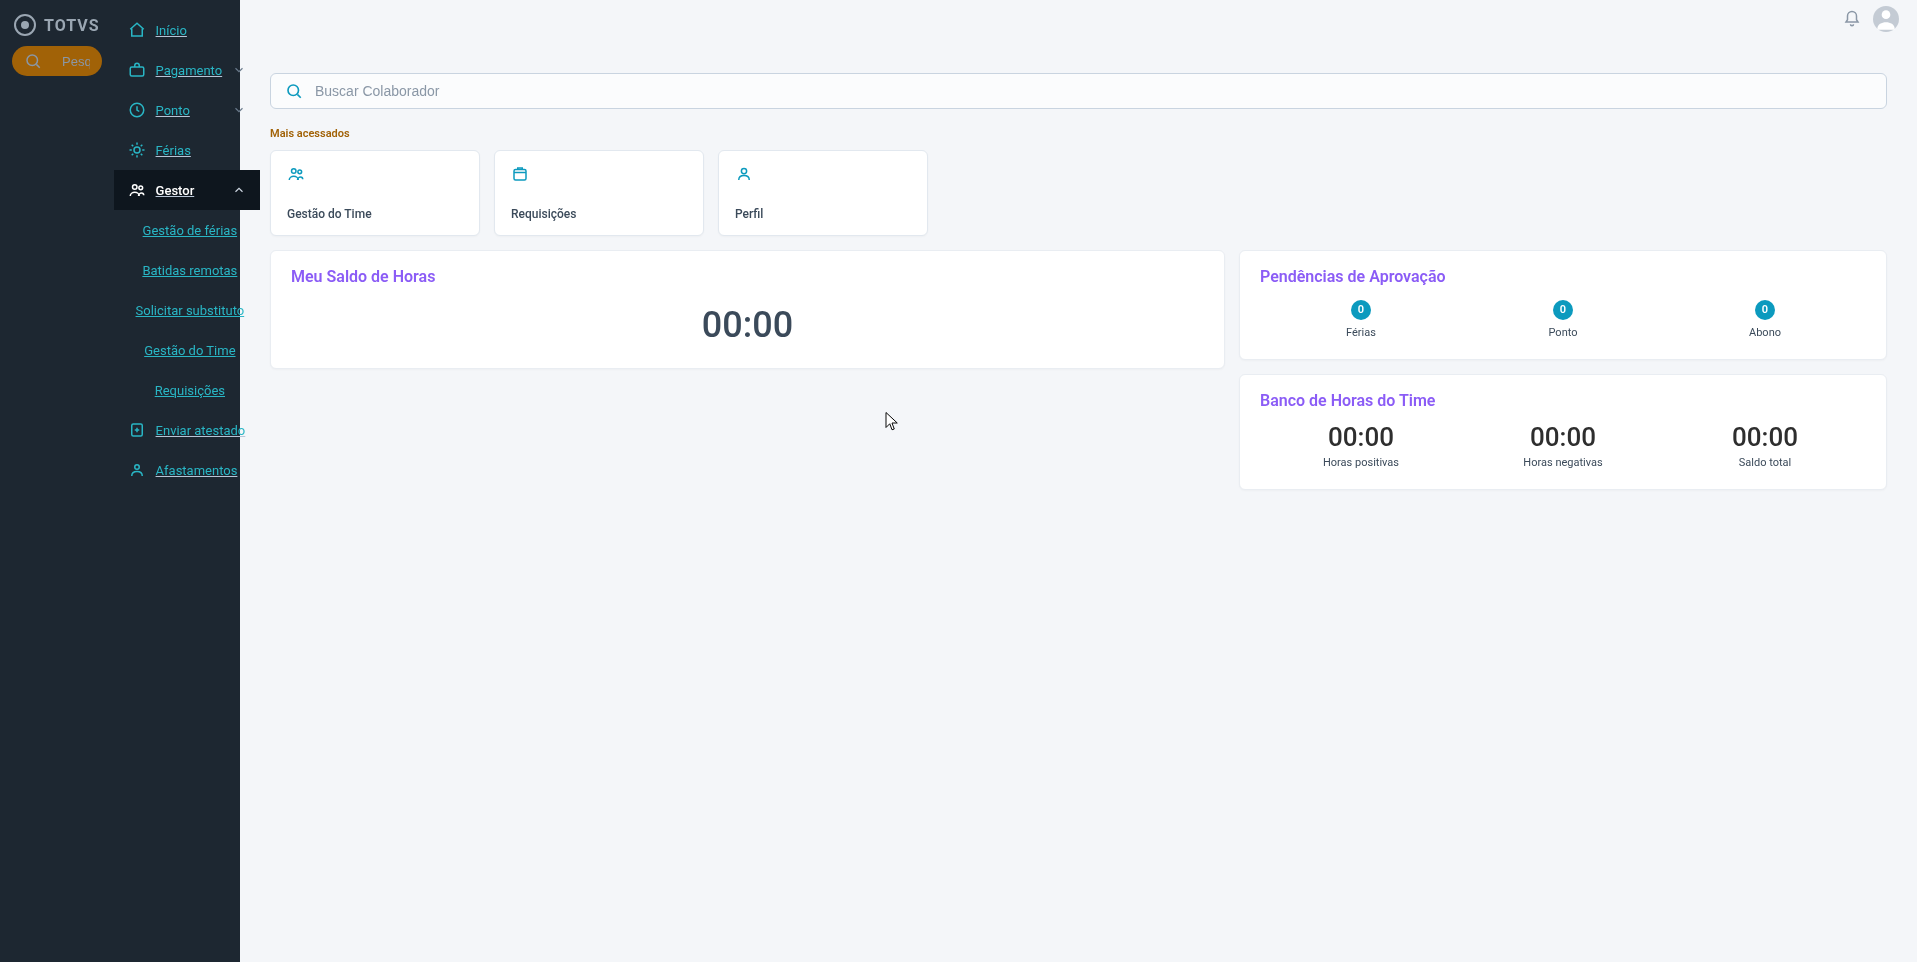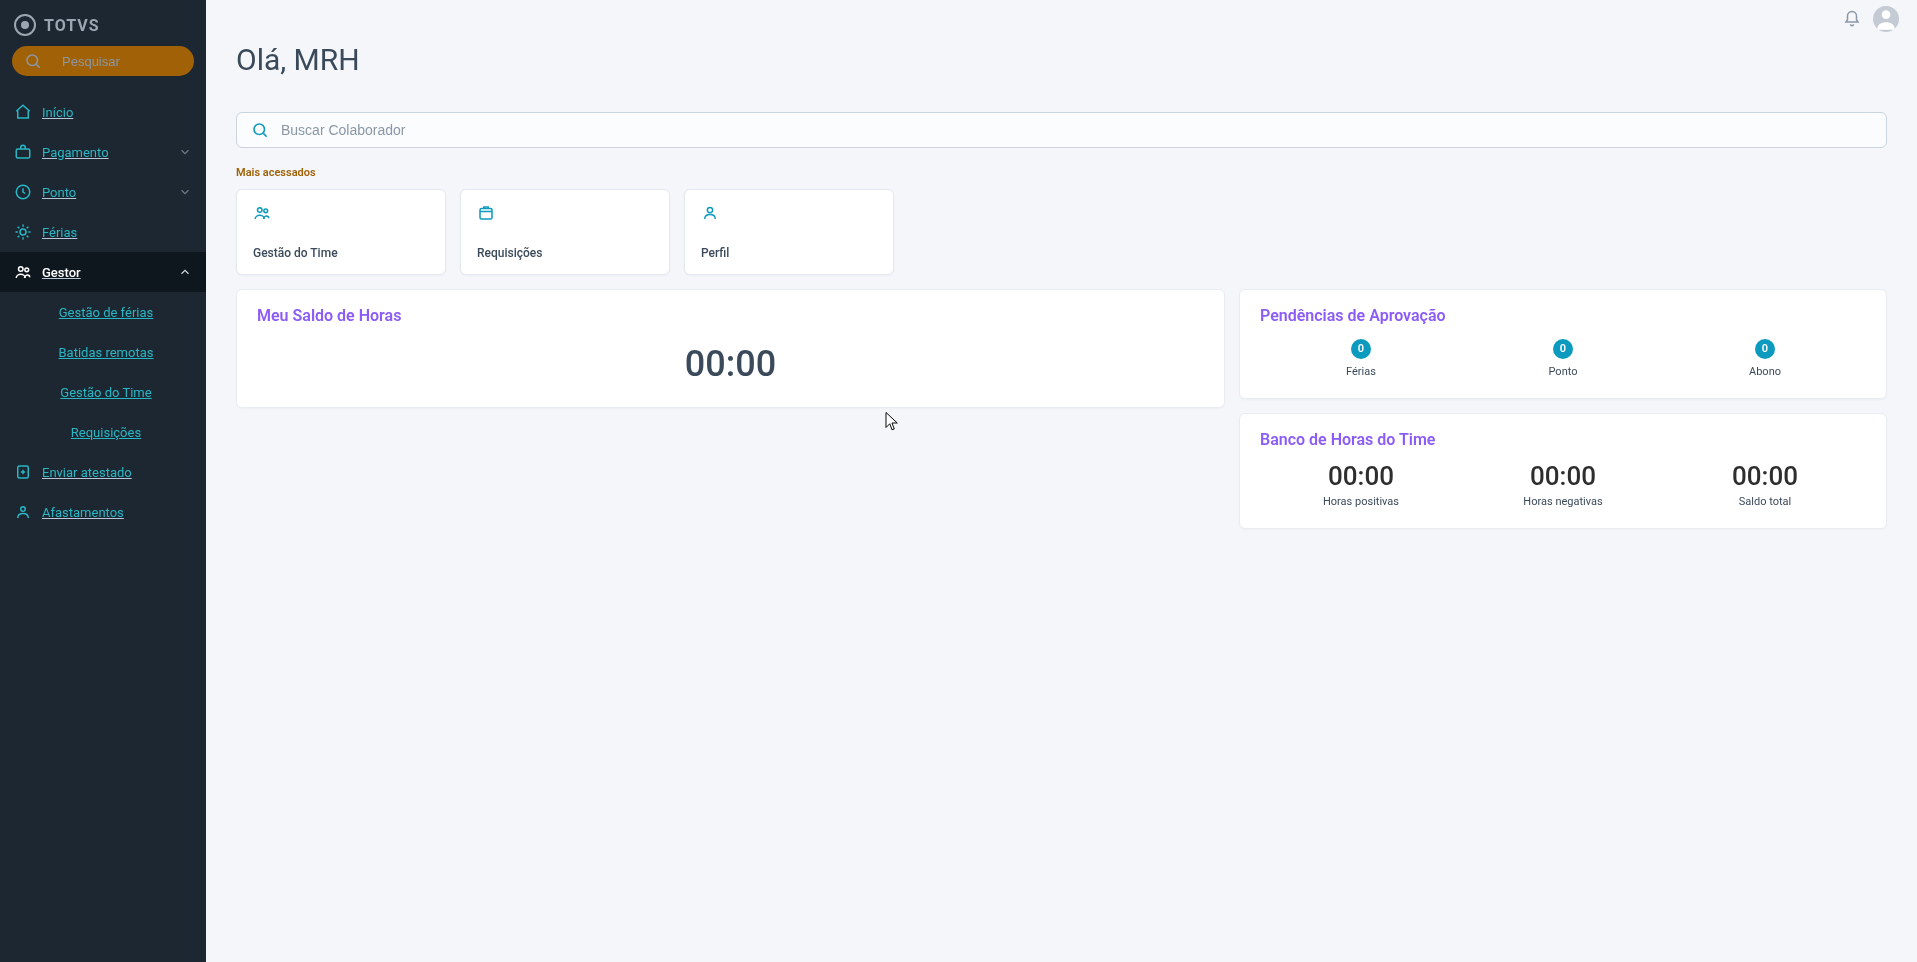--- a/index.html
+++ b/index.html
@@ -8,25 +8,25 @@
     font-family: -apple-system, BlinkMacSystemFont, "Segoe UI", Roboto, Helvetica, Arial, sans-serif;
     background: #f4f6f9;
     color: #333;
     display: flex;
     width: 1917px;
     height: 962px;
     overflow: hidden;
   }
   
   .sidebar {
-    width: 206px;
+    width: 240px;
     background: #1d2731;
     color: #b8c5d6;
     display: flex;
-    flex-direction: column;
+    flex-direction: row;
     flex-shrink: 0;
   }
   .sidebar-top {
     padding: 10px 12px 6px 12px;
   }
   .brand {
     display: flex;
     align-items: center;
     gap: 8px;
     padding: 4px 2px 10px 2px;
@@ -350,20 +350,23 @@
         <svg viewBox="0 0 24 24" fill="none" stroke="#cfd8e3" stroke-width="2">
             <polyline points="6 15 12 9 18 15"></polyline>
           </svg>
       </span>
     </div>
     <div class="nav-sub-item">
       <span class="label">Gestão de férias</span>
     </div>
     <div class="nav-sub-item">
       <span class="label">Batidas remotas</span>
+    </div>
+    <div class="nav-sub-item">
+      <span class="label">Solicitar substituto</span>
     </div>
     <div class="nav-sub-item">
       <span class="label">Gestão do Time</span>
     </div>
     <div class="nav-sub-item">
       <span class="label">Requisições</span>
     </div>
 
     <div class="nav-item">
       <span class="nav-icon">
@@ -398,21 +401,20 @@
     </span>
     <span class="avatar">
       <svg viewBox="0 0 24 24" fill="#ffffff" width="16" height="16">
           <circle cx="12" cy="8" r="4"></circle>
           <path d="M4 21c0-4 4-6 8-6s8 2 8 6v1H4v-1z"></path>
         </svg>
     </span>
   </div>
 
   <div class="content">
-    <h1 class="greeting">Olá, MRH</h1>
 
     <div class="search-row">
       <span class="search-icon">
         <svg viewBox="0 0 24 24" fill="none" stroke="currentColor" stroke-width="2.2">
             <circle cx="11" cy="11" r="7"></circle>
             <line x1="21" y1="21" x2="16.5" y2="16.5"></line>
           </svg>
       </span>
       <input type="text" placeholder="Buscar Colaborador" style="">
     </div>

